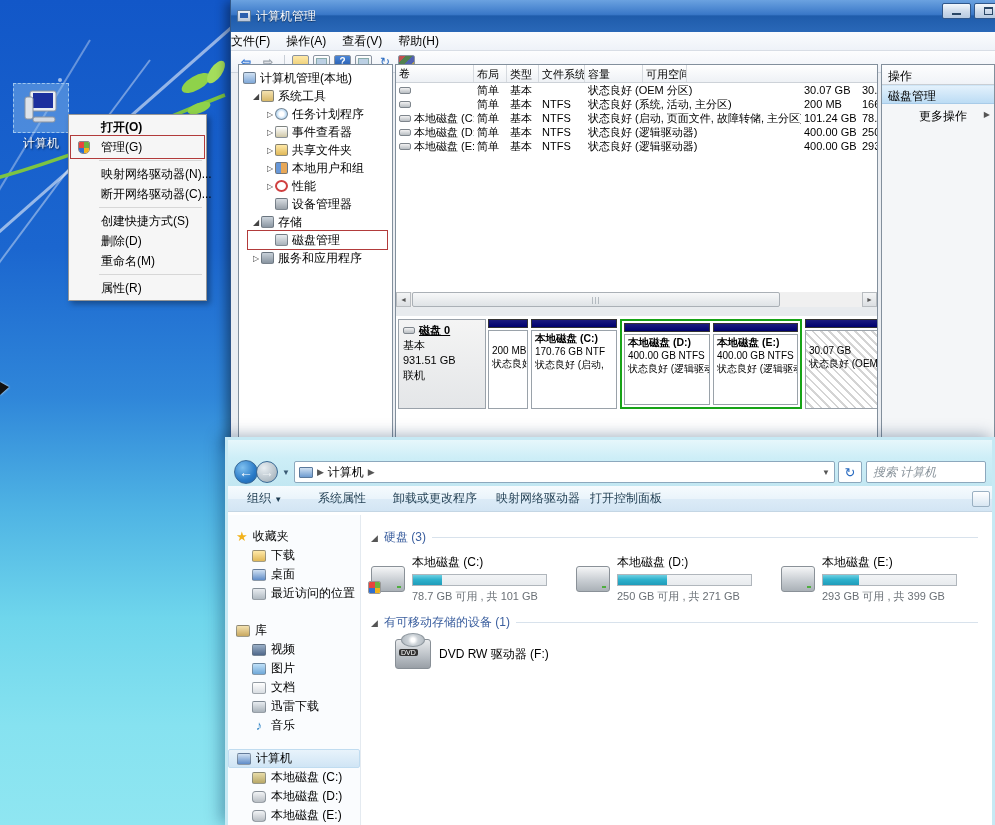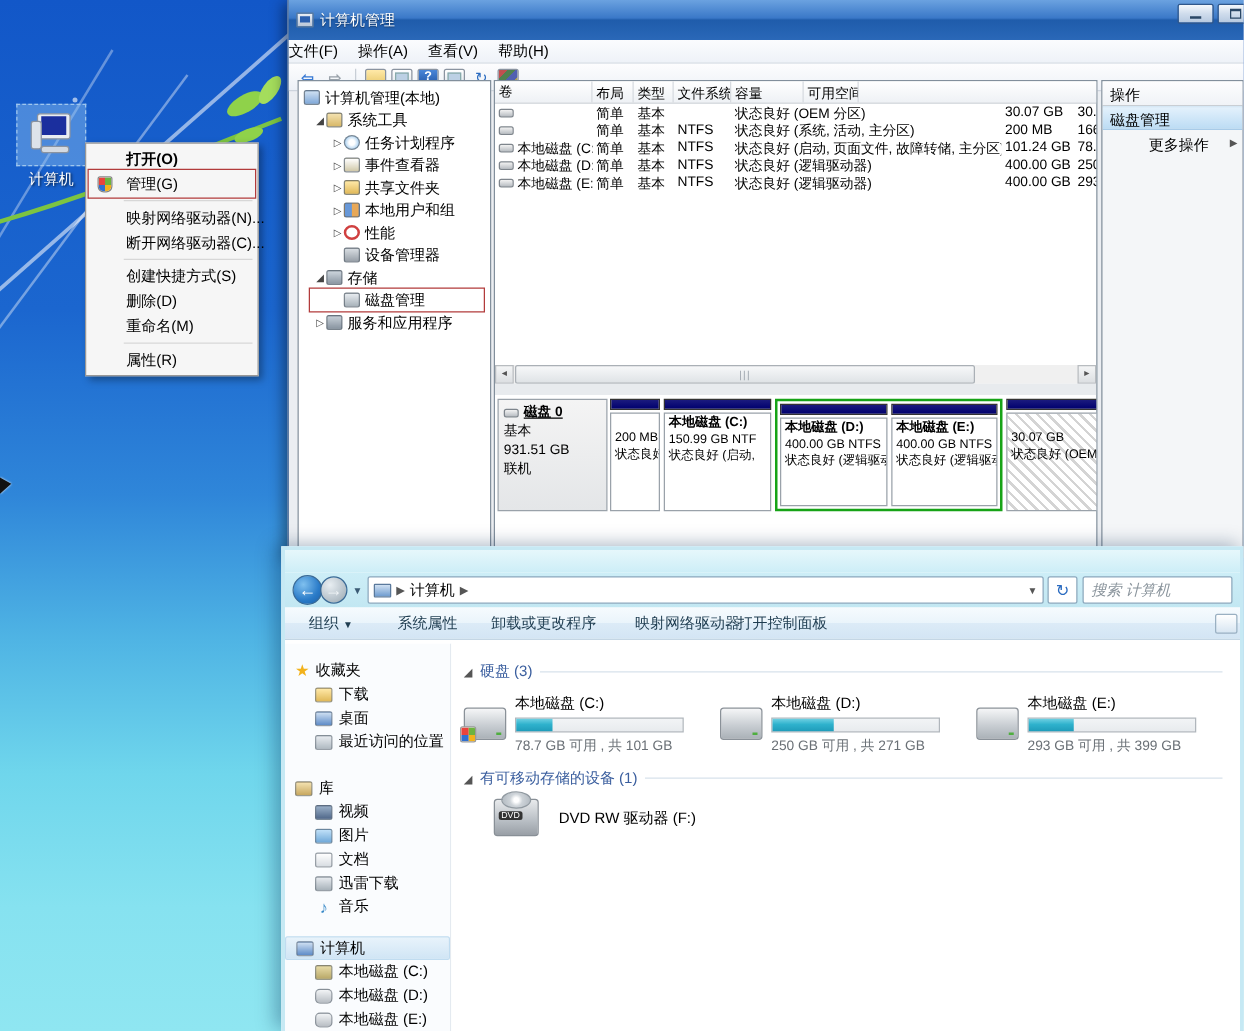--- a/index.html
+++ b/index.html
@@ -389,21 +389,21 @@
           <div class="part" style="width:40px;">
             <div class="pbar"></div>
             <div class="pbody">
                 <div style="height:12px;"></div>
                 <div>200 MB</div>
                 <div>状态良好 (</div>
               </div>
           </div>
           <div class="part" style="width:86px;">
             <div class="pbar"></div>
-            <div class="pbody"><b>本地磁盘  (C:)</b><div>150.99 GB NTF</div><div>状态良好 (启动,</div></div>
+            <div class="pbody"><b>本地磁盘  (C:)</b><div>170.76 GB NTF</div><div>状态良好 (启动,</div></div>
           </div>
           <div class="greenwrap" style="width:182px;">
             <div class="part" style="width:86px;">
               <div class="pbar"></div>
               <div class="pbody"><b>本地磁盘  (D:)</b><div>400.00 GB NTFS</div><div>状态良好 (逻辑驱动</div></div>
             </div>
             <div class="part" style="width:85px;">
               <div class="pbar"></div>
               <div class="pbody"><b>本地磁盘  (E:)</b><div>400.00 GB NTFS</div><div>状态良好 (逻辑驱动</div></div>
             </div>
@@ -446,21 +446,21 @@
       </div>
       <span class="refresh-btn">↻</span>
       <div class="search-box">
         <input placeholder="搜索 计算机" style="">
       </div>
     </div>
     <div class="ex-toolbar">
       <span class="ti2" style="left:19px;"><span>组织</span> <span style="font-size:8px;">▼</span></span>
       <span class="ti2" style="left:90px;">系统属性</span>
       <span class="ti2" style="left:165px;">卸载或更改程序</span>
-      <span class="ti2" style="left:280px;">映射网络驱动器</span>
+      <span class="ti2" style="left:268px;">映射网络驱动器</span>
       <span class="ti2" style="left:362px;">打开控制面板</span>
       <span class="views-ic"></span>
     </div>
     <div class="ex-body">
 
       <div class="ex-side">
         <div class="sd-row head">
           <span style="color:#f2b21c;font-size:13px;">★</span>
           <span>收藏夹</span>
         </div>
@@ -563,21 +563,21 @@
                 </div>
               <div class="cap">293 GB 可用 , 共 399 GB</div>
             </div>
           </div>
         </div>
         <div class="grp">
           <span class="arr">◢</span>
           <span>有可移动存储的设备 (1)</span>
           <span class="line"></span>
         </div>
-        <div style="display:flex;align-items:center;gap:16px;margin-top:6px;padding-left:24px;">
+        <div style="display:flex;align-items:center;gap:8px;margin-top:6px;padding-left:24px;">
           <div class="dvdico">
             <span class="disc"></span>
             <span class="tag">DVD</span>
           </div>
           <span style="font-size:12px;">DVD RW 驱动器 (F:)</span>
         </div>
       </div>
     </div>
   </div>
 

